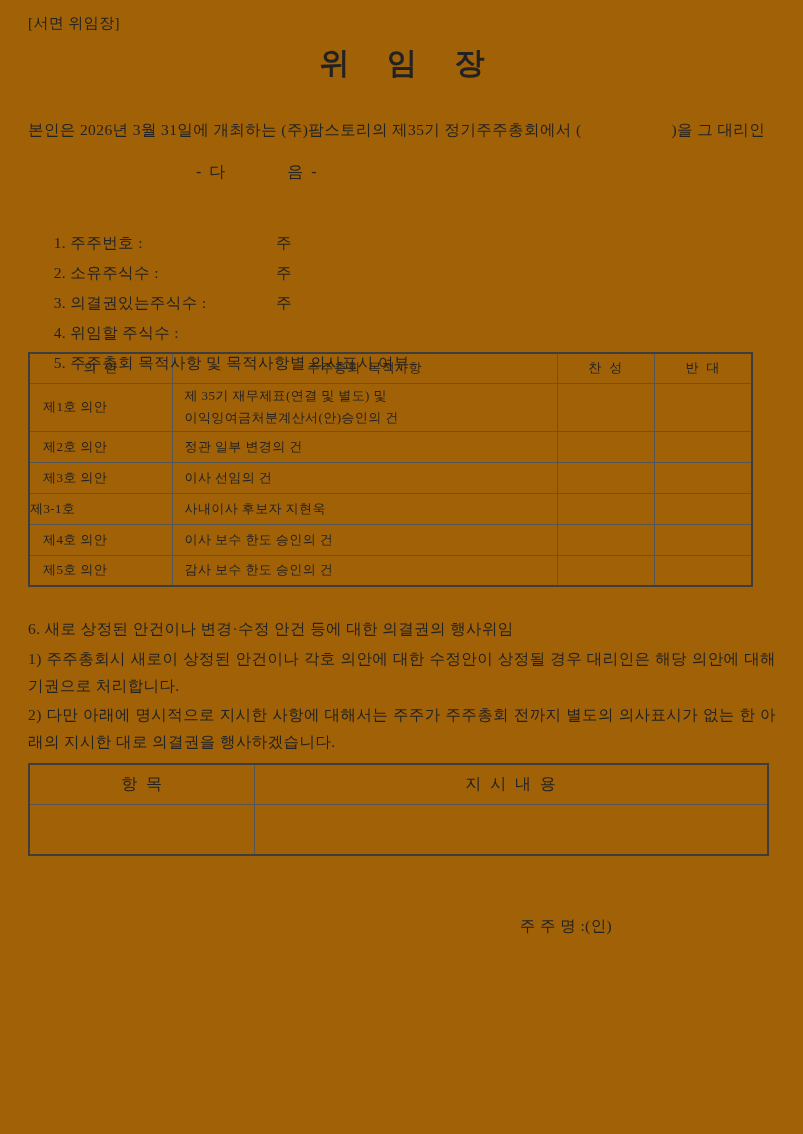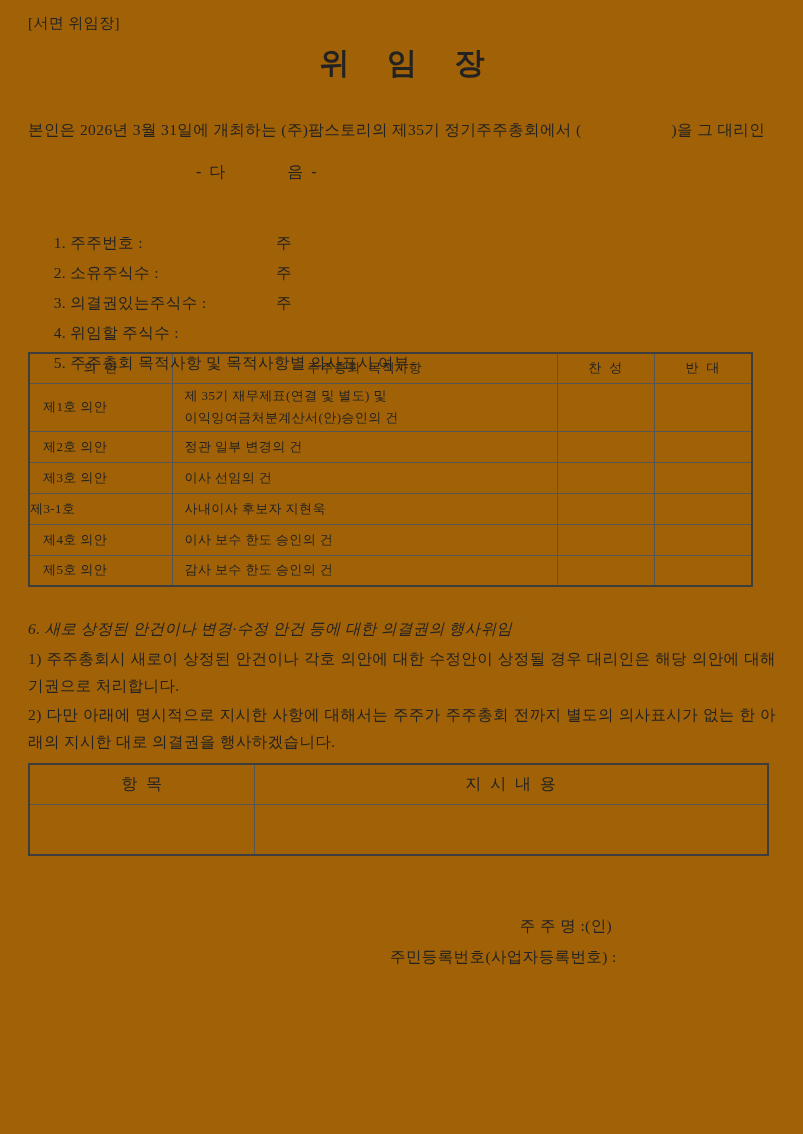--- a/index.html
+++ b/index.html
@@ -58,21 +58,21 @@
   .agenda-table tr.body-row td { height: 31px; }
   .agenda-table tr.tall-row td { height: 48px; }
   .agenda-table td.no-cell { padding-left: 13px; }
   .agenda-table td.no-cell.center { padding-left: 0; }
   .agenda-table td.subject-cell {
     padding-left: 12px;
     white-space: pre-line;
     line-height: 22px;
   }
   .section6 { margin-top: 28px; }
-  .section6 .heading { line-height: 28px; font-style: italic; }
+  .section6 .heading { line-height: 28px; }
   .section6 p {
     margin-top: 2px;
     line-height: 27px;
     word-break: break-all;
     text-align: justify;
     width: 748px;
   }
   .instruction-table {
     margin-top: 8px;
     width: 739px;
@@ -199,16 +199,15 @@
         <td></td>
       </tr>
     </tbody>
   </table>
 
   <div class="signature">
     <div class="sig-row">
       <span>주 주 명 :</span>
       <span>(인)</span>
     </div>
-    <div class="sig-line">주민등록번호(사업자등록번호) :</div>
   </div>
 
 </div>
 
 </body></html>

